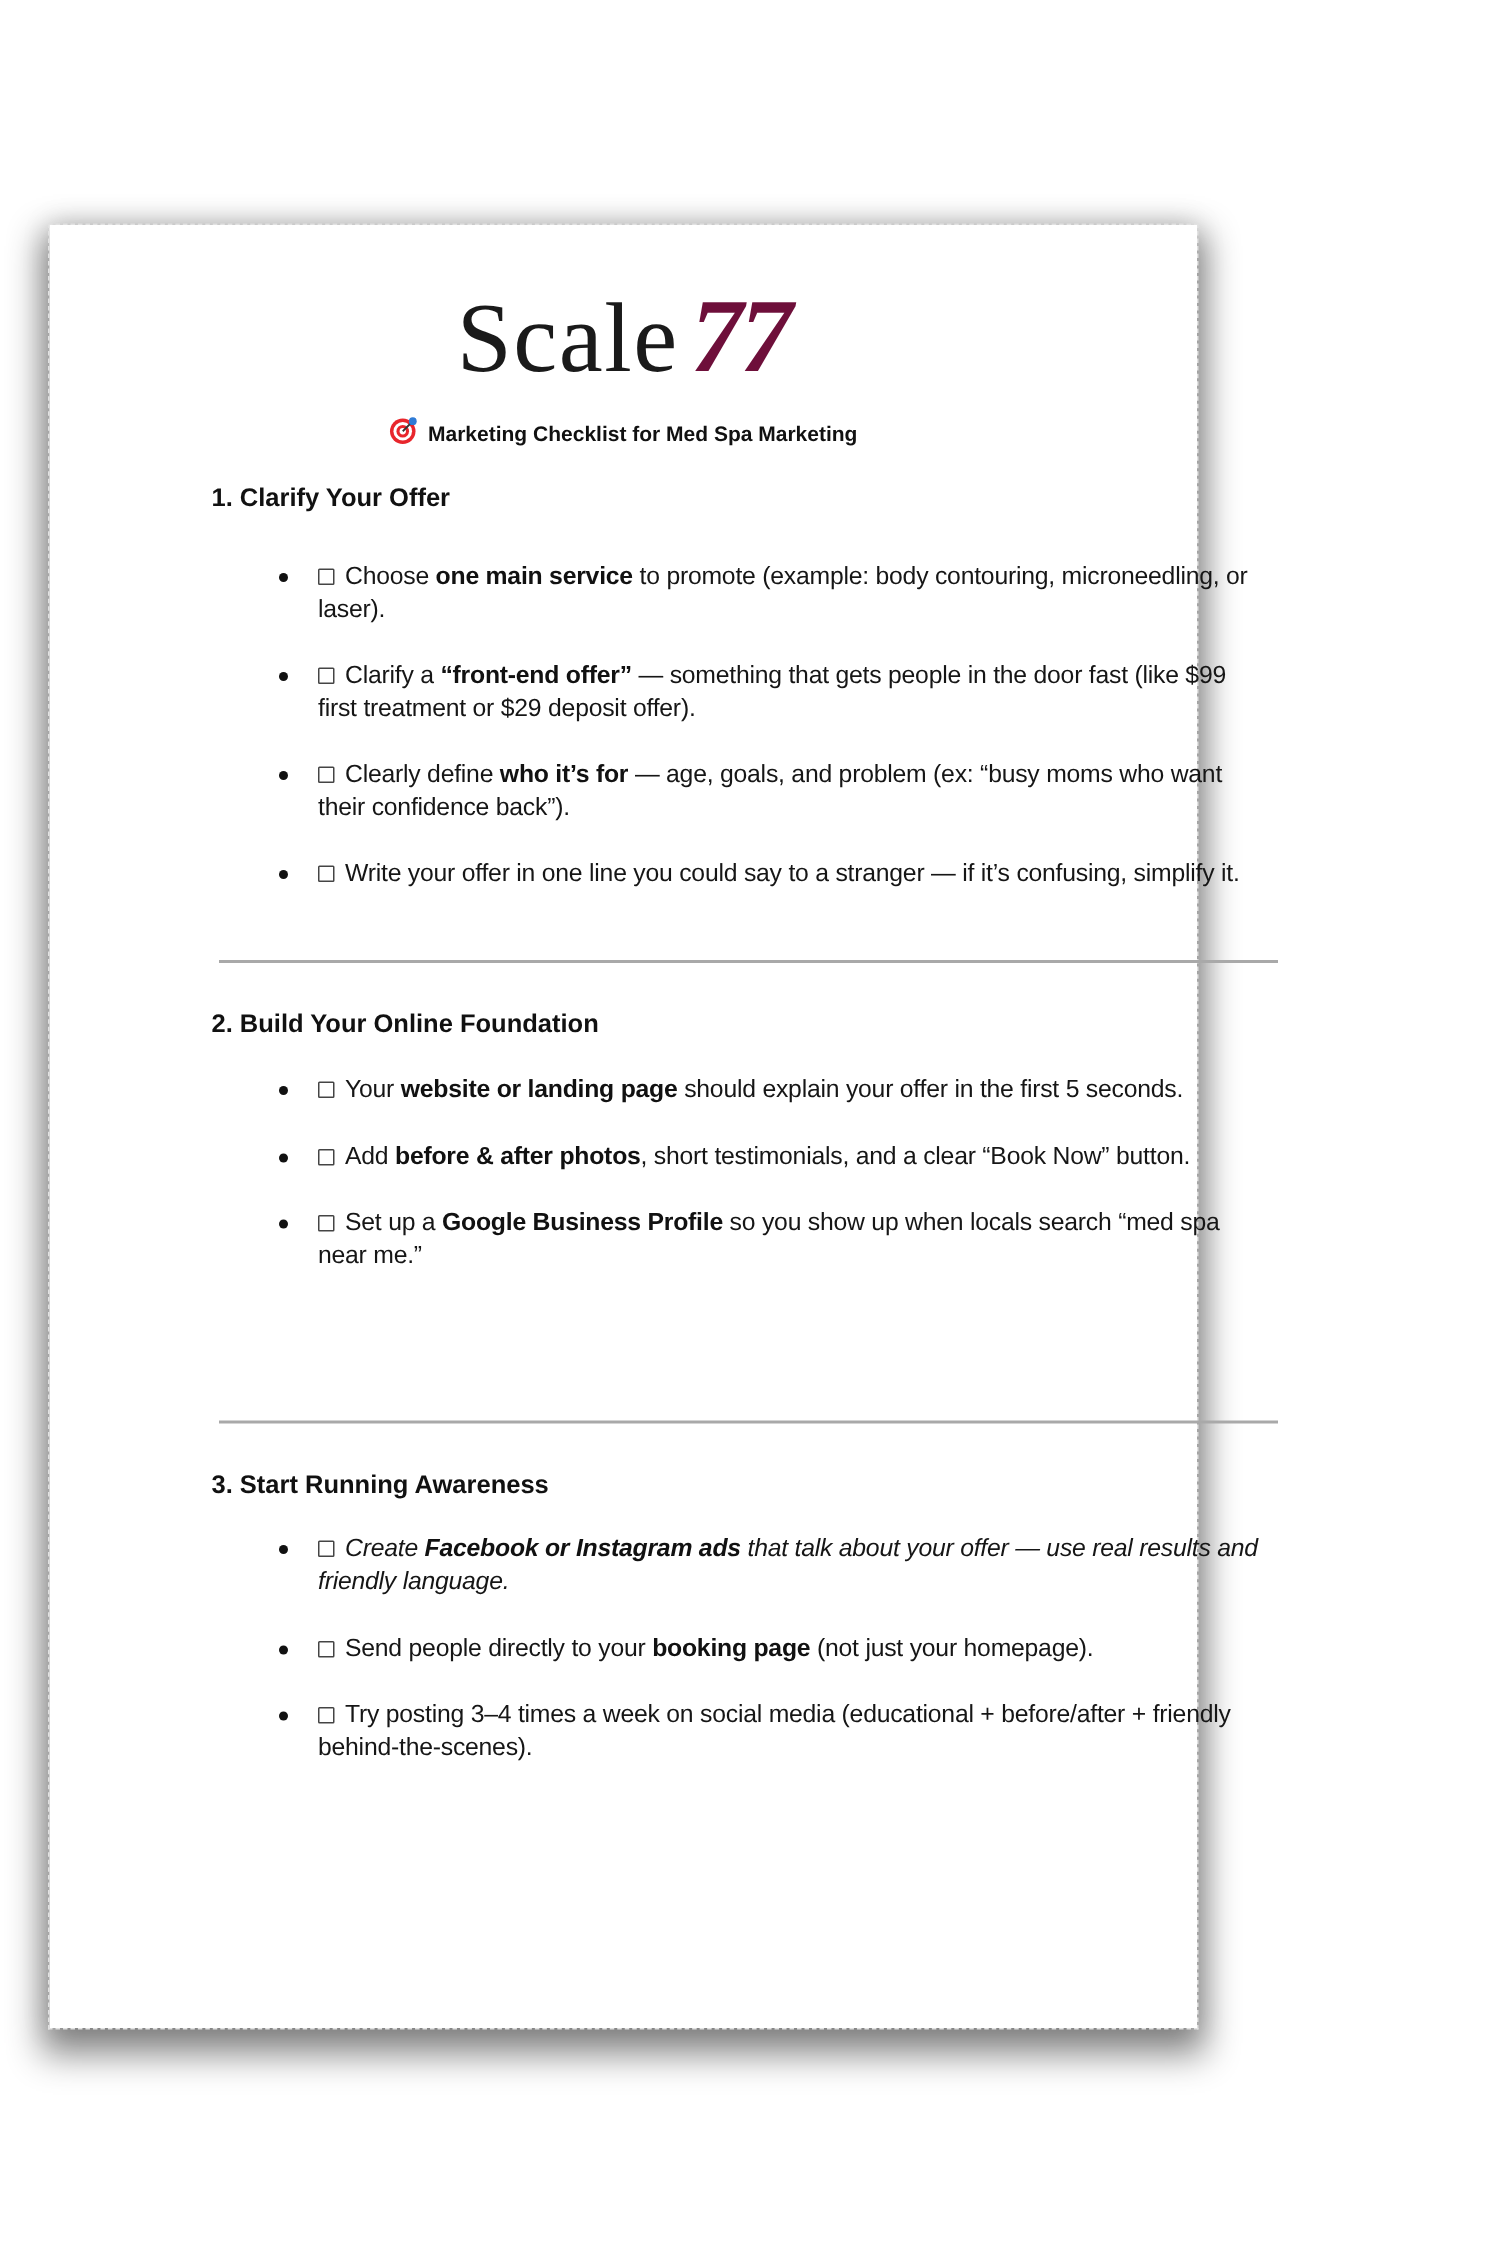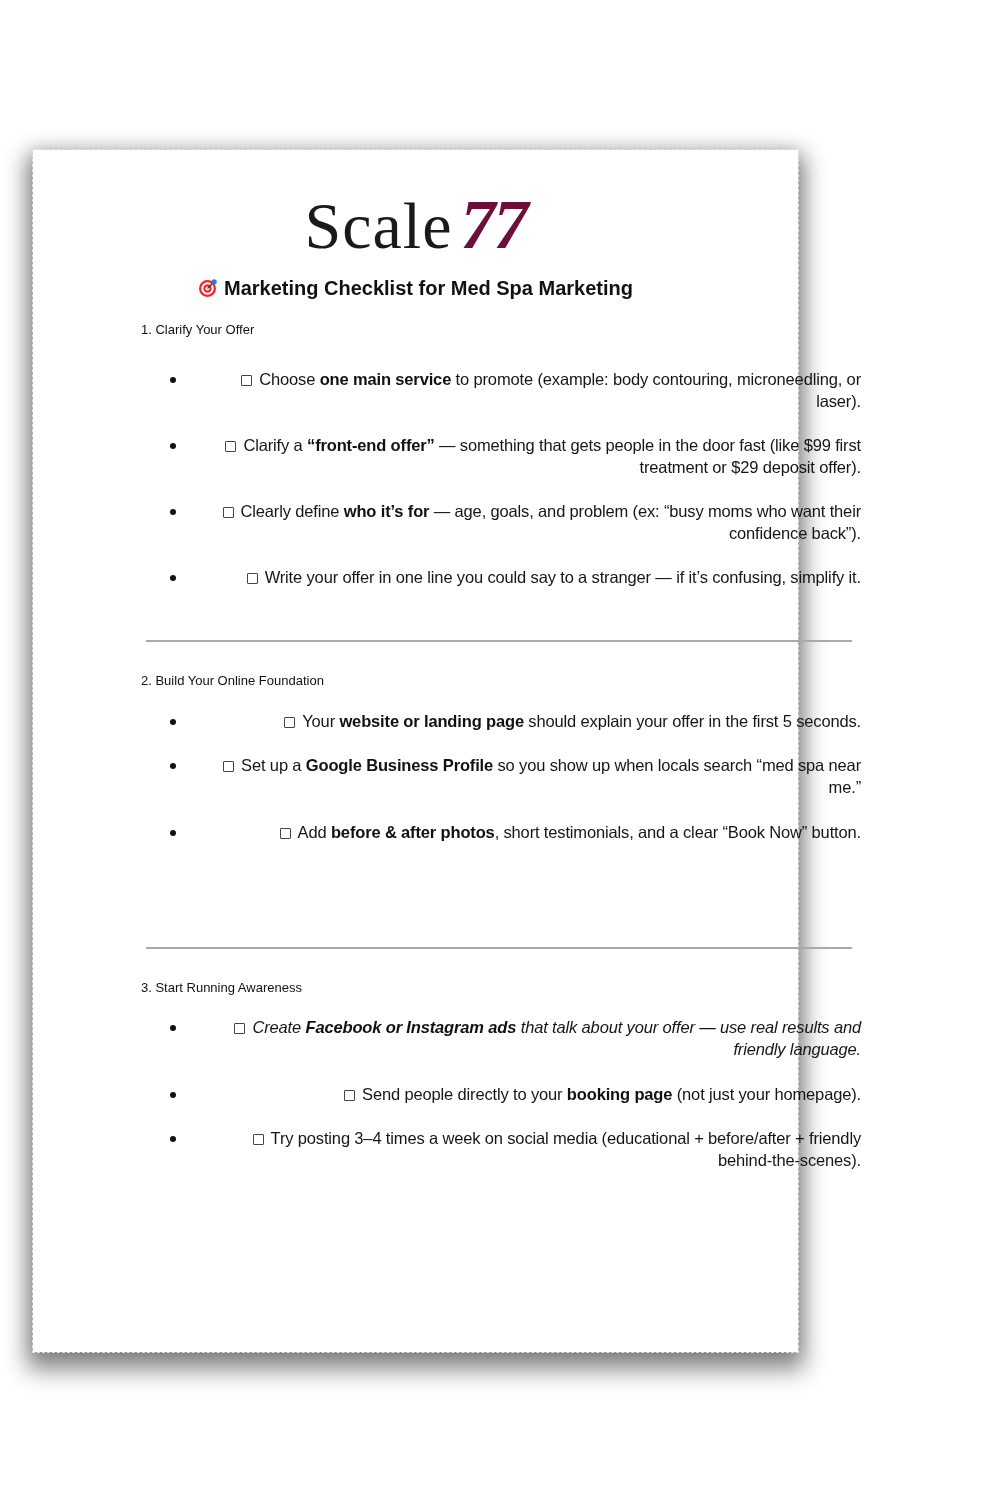--- a/index.html
+++ b/index.html
@@ -51,47 +51,46 @@
       color: #6e0f3a;
       margin-left: 8px;
       letter-spacing: -2px;
     }
     .subtitle {
       position: absolute;
       left: 0;
       right: 0;
       top: 127px;
       text-align: center;
-      font-size: 20px;
+      font-size: 14px;
       font-weight: bold;
       color: #111;
     }
     .target-icon {
       display: inline-block;
       width: 20px;
       height: 20px;
       vertical-align: -3px;
       margin-right: 6px;
     }
     .content {
       position: absolute;
       left: 108px;
       width: 720px;
     }
     .section-heading {
-      font-size: 13px;
-      font-weight: normal;
+      font-size: 17px;
+      font-weight: bold;
       margin: 0;
       color: #111;
     }
     ul.items {
       list-style: none;
-      margin: 0;
+      margin: 16px;
       padding: 0;
-      text-align: right;
     }
     li.item {
       position: relative;
       padding-left: 55px;
       font-size: 16.5px;
       line-height: 22px;
       color: #161616;
       letter-spacing: -0.15px;
     }
     li.item .bullet {
@@ -159,22 +158,22 @@
         <li class="item" style="margin-top: 22px;"><span class="bullet"></span><span class="checkbox"></span><span>Write your offer in one line you could say to a stranger — if it’s confusing, simplify it.</span></li>
       </ul>
   </div>
 
   <div class="divider" style="top:490px;"></div>
 
   <div class="content" id="sec2-heading">
     <h2 class="section-heading">2. Build Your Online Foundation</h2>
     <ul class="items">
         <li class="item" style="margin-top: 22px;"><span class="bullet"></span><span class="checkbox"></span><span>Your </span><b>website or landing page</b><span> should explain your offer in the first 5 seconds.</span></li>
+        <li class="item" style="margin-top: 23px;"><span class="bullet"></span><span class="checkbox"></span><span>Add </span><b>before &amp; after photos</b><span>, short testimonials, and a clear “Book Now” button.</span></li>
         <li class="item" style="margin-top: 22px;"><span class="bullet"></span><span class="checkbox"></span><span>Set up a </span><b>Google Business Profile</b><span> so you show up when locals search “med spa near me.”</span></li>
-        <li class="item" style="margin-top: 23px;"><span class="bullet"></span><span class="checkbox"></span><span>Add </span><b>before &amp; after photos</b><span>, short testimonials, and a clear “Book Now” button.</span></li>
       </ul>
   </div>
 
   <div class="divider" style="top:797px;"></div>
 
   <div class="content" id="sec3-heading">
     <h2 class="section-heading">3. Start Running Awareness</h2>
     <ul class="items">
         <li class="item" style="margin-top: 21px; font-style: italic;"><span class="bullet"></span><span class="checkbox"></span><span>Create </span><b>Facebook or Instagram ads</b><span> that talk about your offer — use real results and friendly language.</span></li>
         <li class="item" style="margin-top: 23px;"><span class="bullet"></span><span class="checkbox"></span><span>Send people directly to your </span><b>booking page</b><span> (not just your homepage).</span></li>

